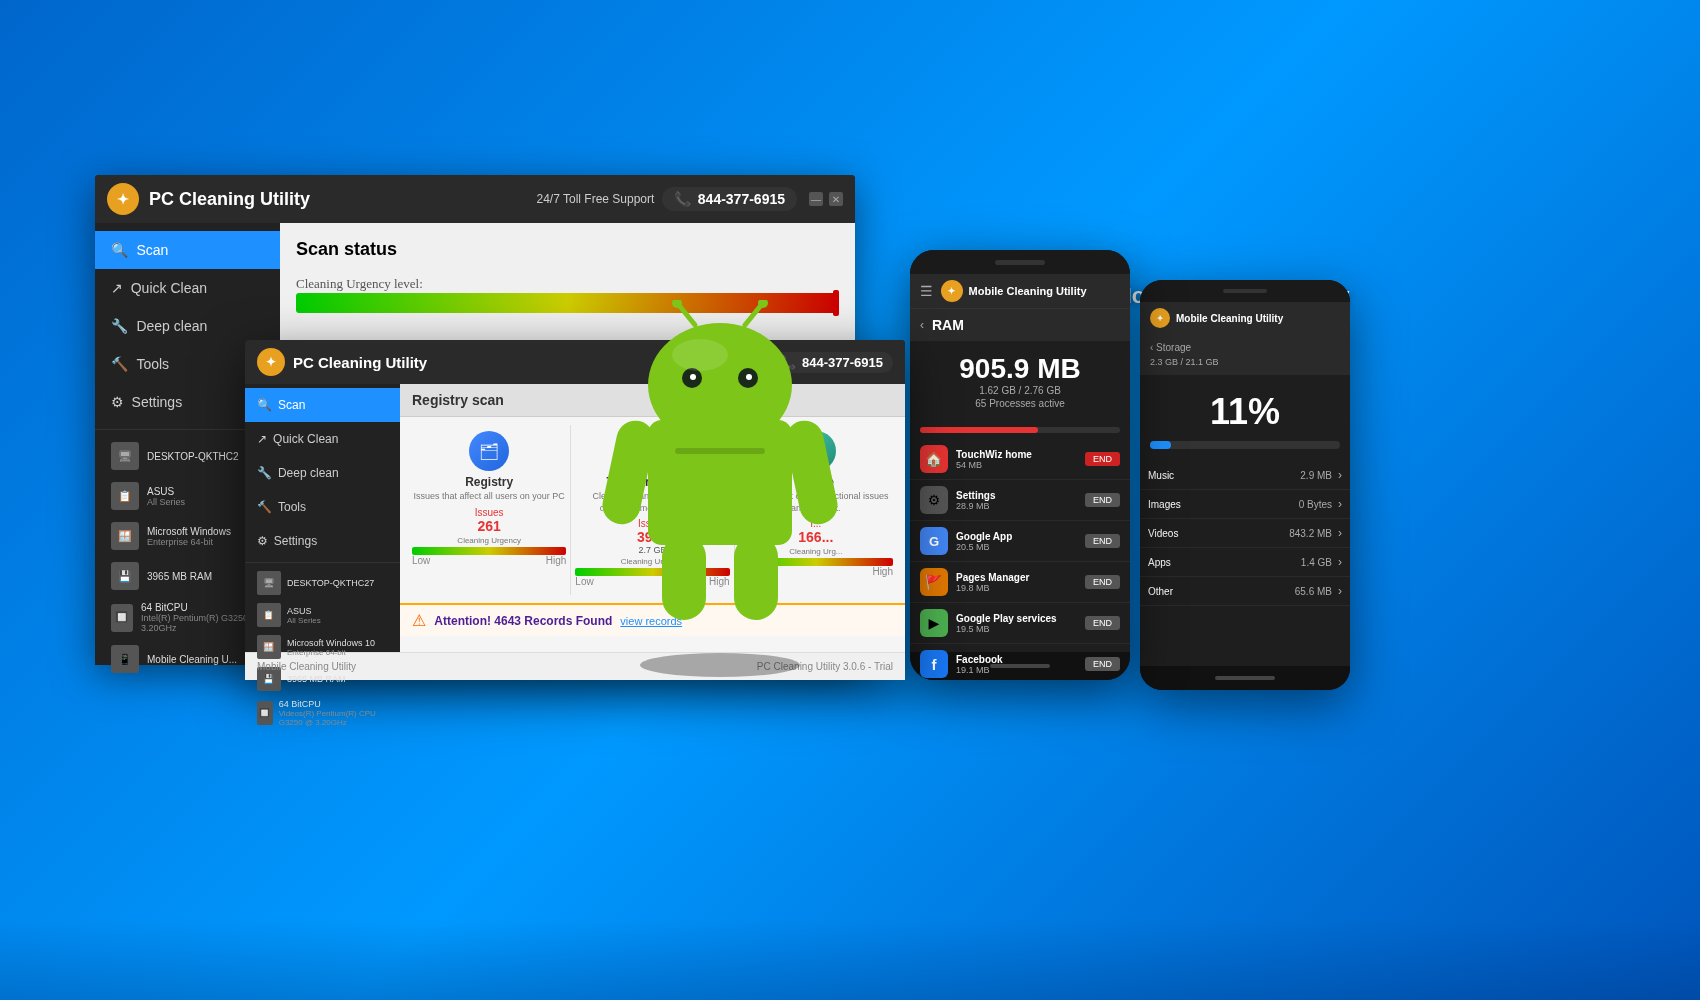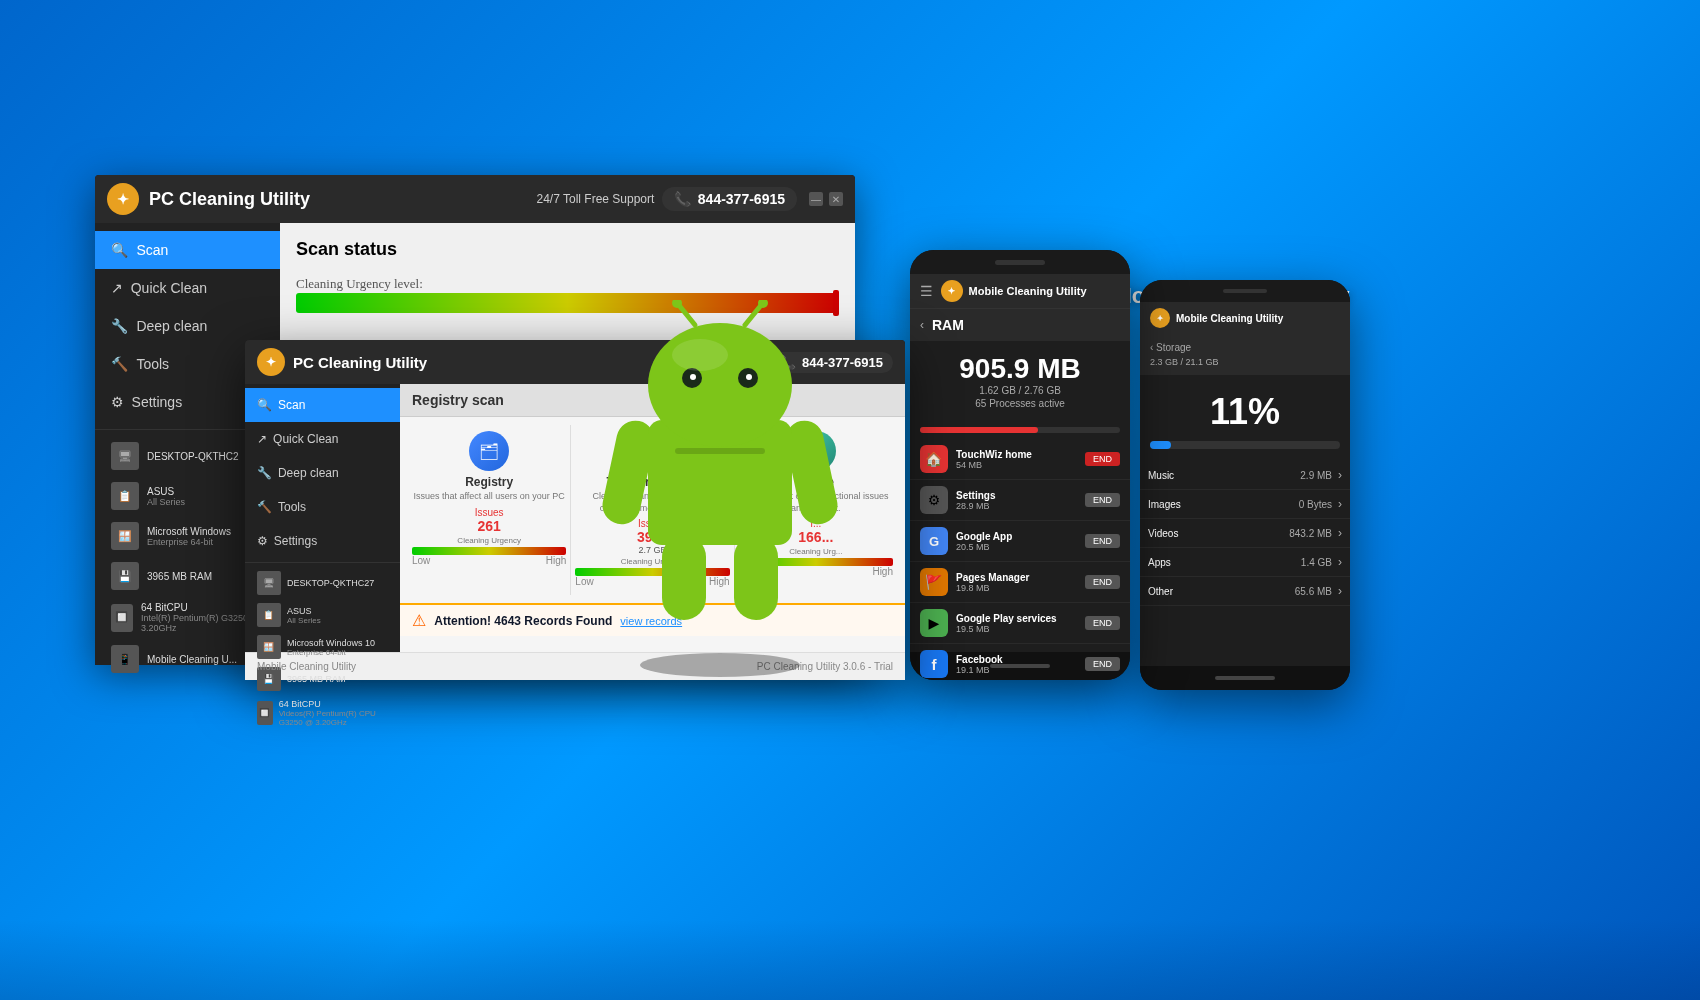--- a/index.html
+++ b/index.html
@@ -245,21 +245,21 @@
       padding: 0 12px;
       justify-content: space-between;
     }
     .attention-bar {
       background: #fff8f0;
       border-top: 2px solid #ffaa00;
       padding: 6px 12px;
       display: flex; align-items: center; gap: 8px;
     }
     .attention-bar .warn-icon { color: #ff6600; font-size: 16px; }
-    .attention-bar .warn-text { color: #0f172a; font-size: 12px; font-weight: bold; }
+    .attention-bar .warn-text { color: #4c1d95; font-size: 12px; font-weight: bold; }
     .attention-bar .warn-link { color: #1e90ff; font-size: 11px; text-decoration: underline; cursor: pointer; }
 
     
     .android-robot {
       position: absolute;
       top: 300px;
       left: 580px;
       width: 280px;
       height: 380px;
       z-index: 20;

